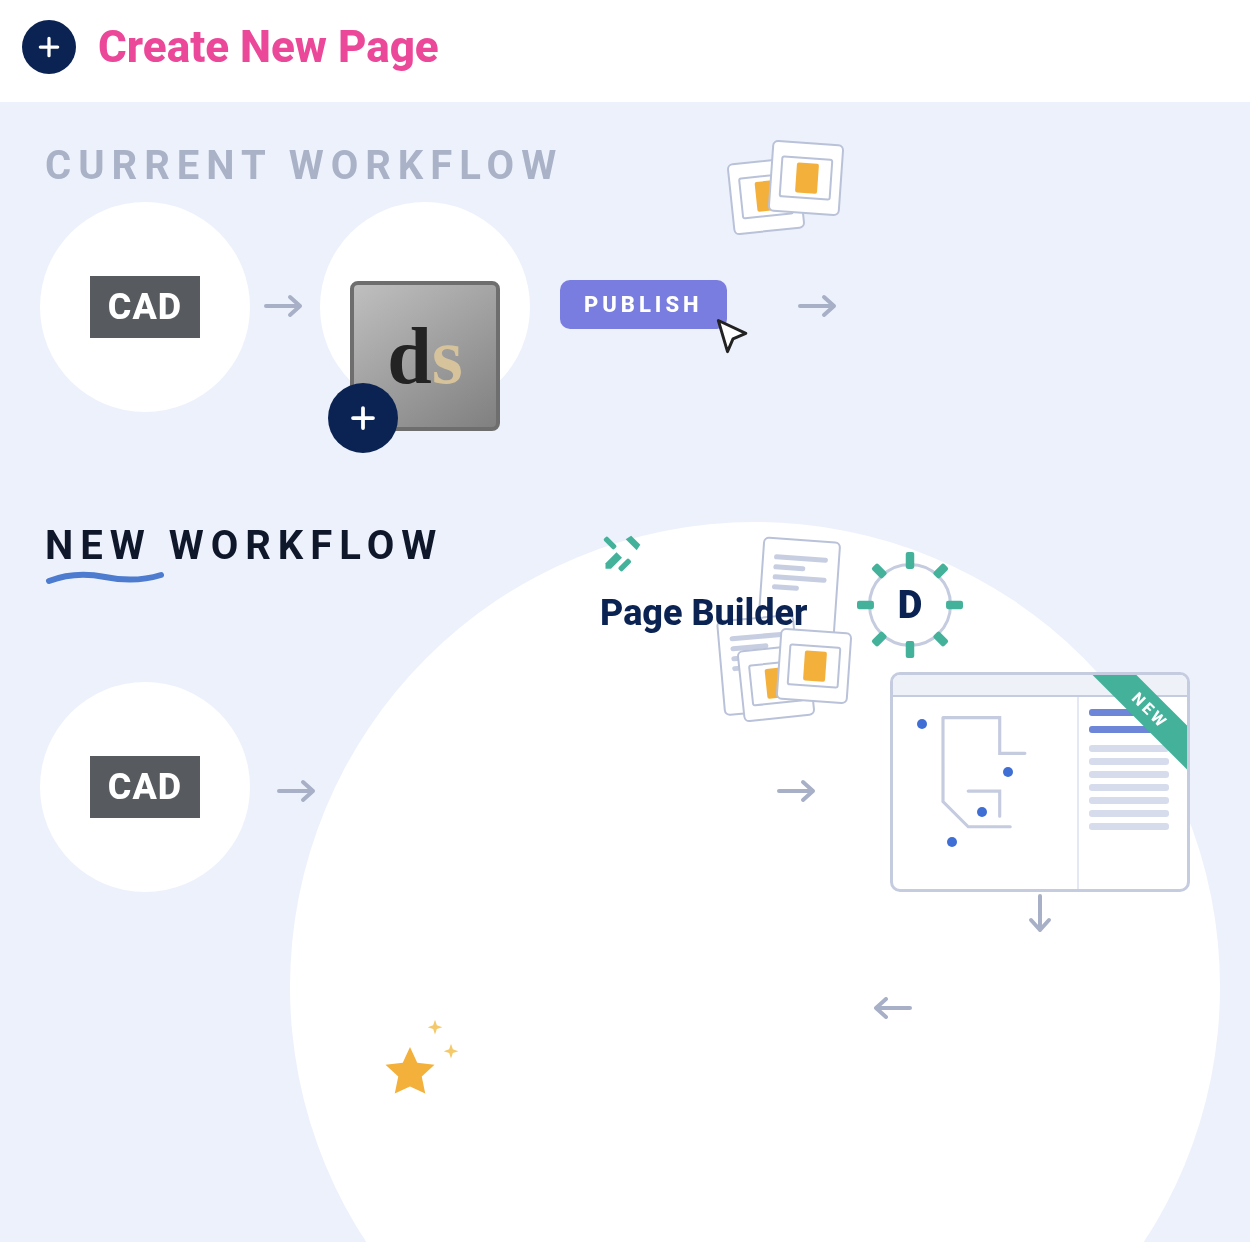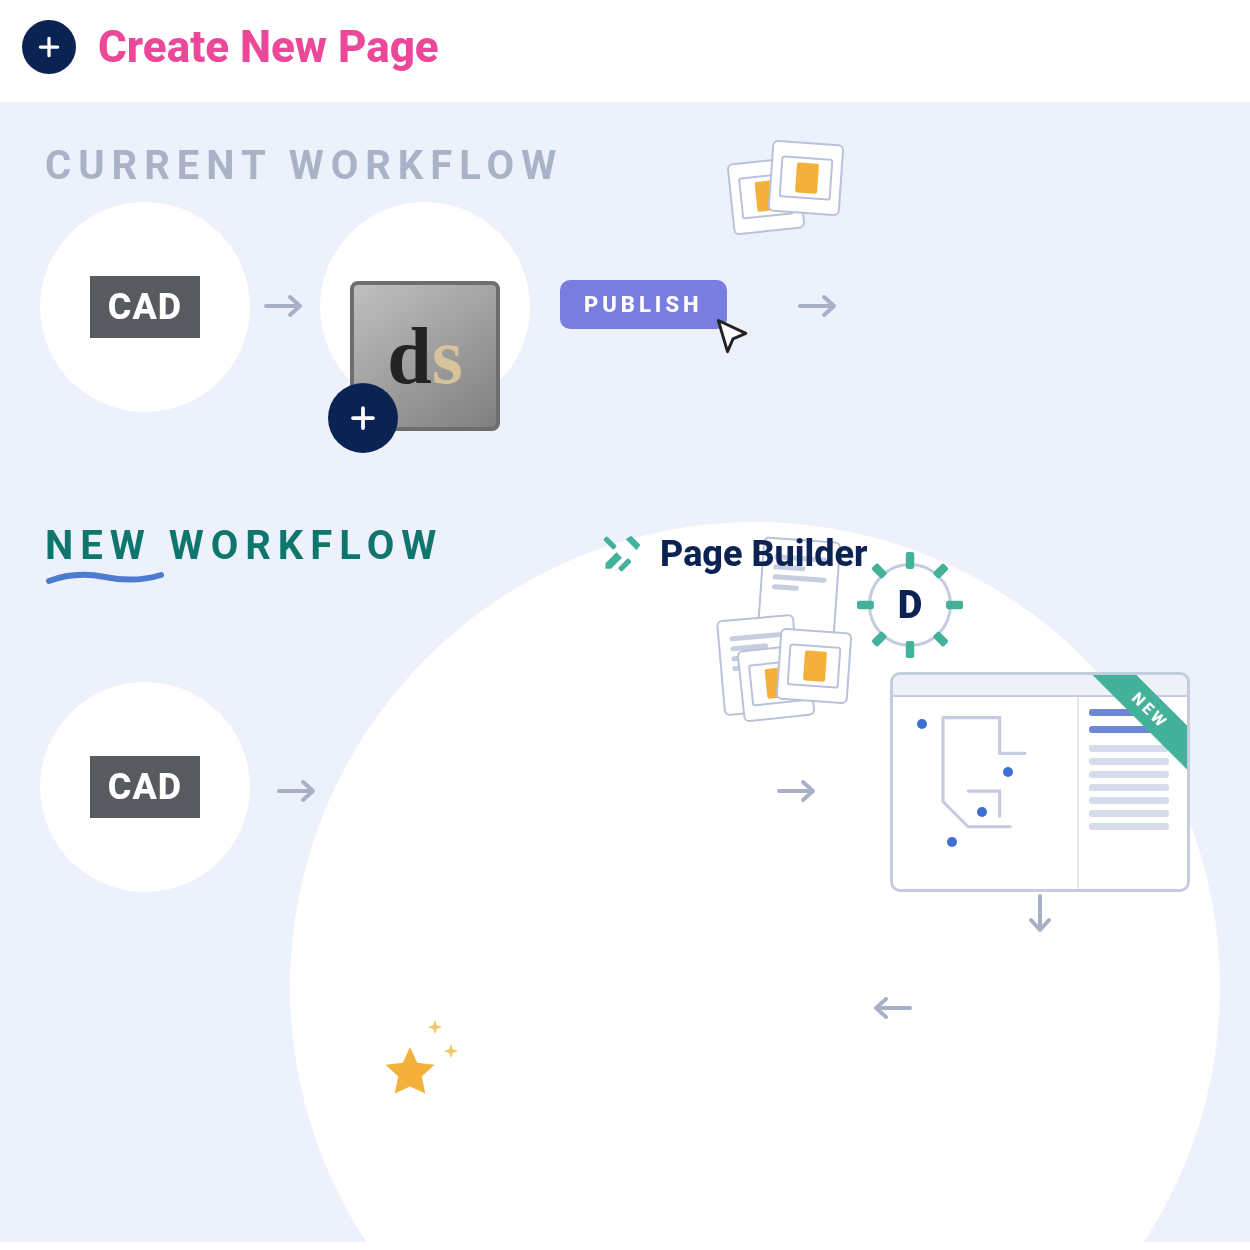--- a/index.html
+++ b/index.html
@@ -37,21 +37,21 @@
   }
   .abs { position: absolute; }
   
   .section-title {
     font-size: 40px;
     font-weight: 700;
     letter-spacing: 7px;
     text-transform: uppercase;
   }
   .title-current { color: #a9b2c7; left: 45px; top: 40px; }
-  .title-new     { color: #0f766e; left: 45px; top: 420px; }
+  .title-new     { color: #0f172a; left: 45px; top: 420px; }
   .underline-squiggle { left: 45px; top: 465px; width: 120px; height: 20px; }
   
   .big-circle {
     left: 290px; top: 420px;
     width: 930px; height: 930px;
     border-radius: 50%;
     background: #fff;
   }
   .small-circle-bg {
     width: 210px; height: 210px; border-radius: 50%; background:#fff;
@@ -143,21 +143,21 @@
   }
   .ribbon.teal span{ background:#44b29b; }
   
   .d-token{
     width:84px;height:84px;border-radius:50%;background:#fff;border:3px solid #c5cce0;
     display:flex;align-items:center;justify-content:center;position:relative;
   }
   .d-token .gear{ position:absolute; inset:-14px; }
   .d-token .letter{ font-weight:900;font-size:38px;color:#0a2352;}
   
-  .pb-wrap{ display:flex; align-items:center; gap:16px; }
+  .pb-wrap{ display:flex; gap:16px;flex-direction:column; }
   .pb-icon{ width:44px;height:44px;color:#44b29b; }
   .pb-text{ font-size:36px; font-weight:800; color:#0a2352; }
   
   .star { color:#f3b13c; width:60px;height:60px; }
   .sparkle { color:#f3c96a; width:22px;height:22px; }
   
   .dot{ position:absolute; width:10px;height:10px;border-radius:50%;background:#3f6fd4;}
 </style>
 </head>
 <body>

